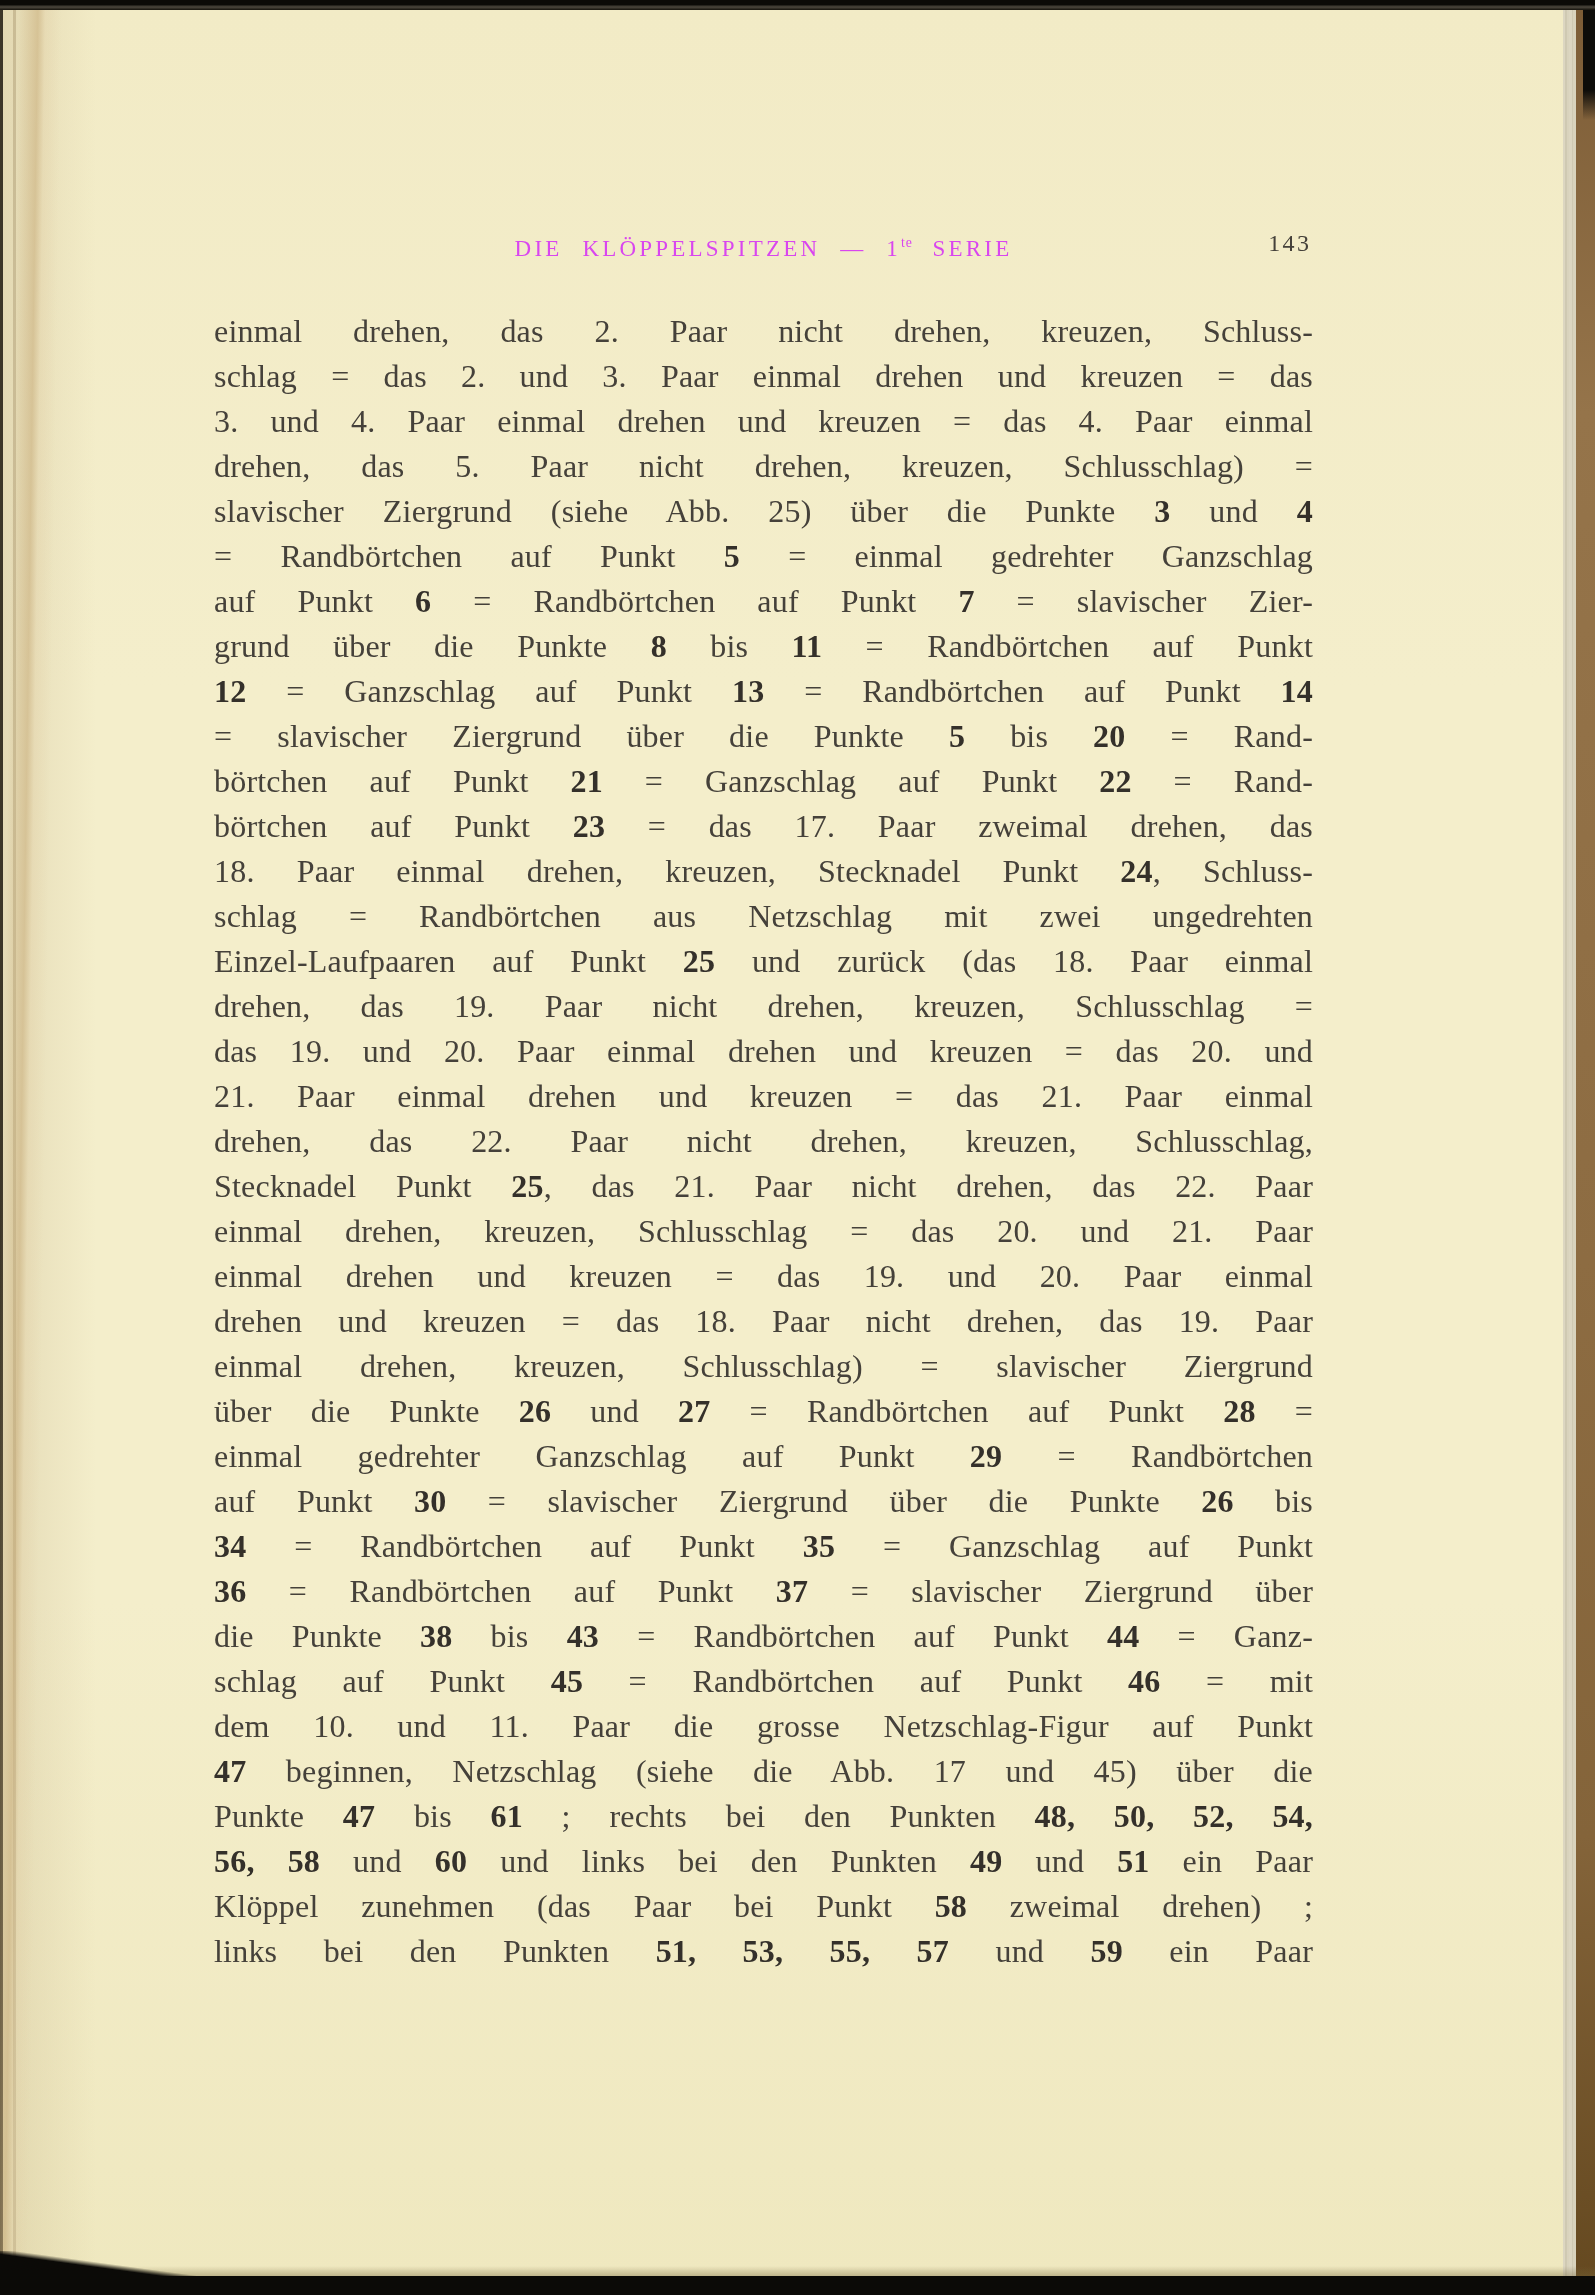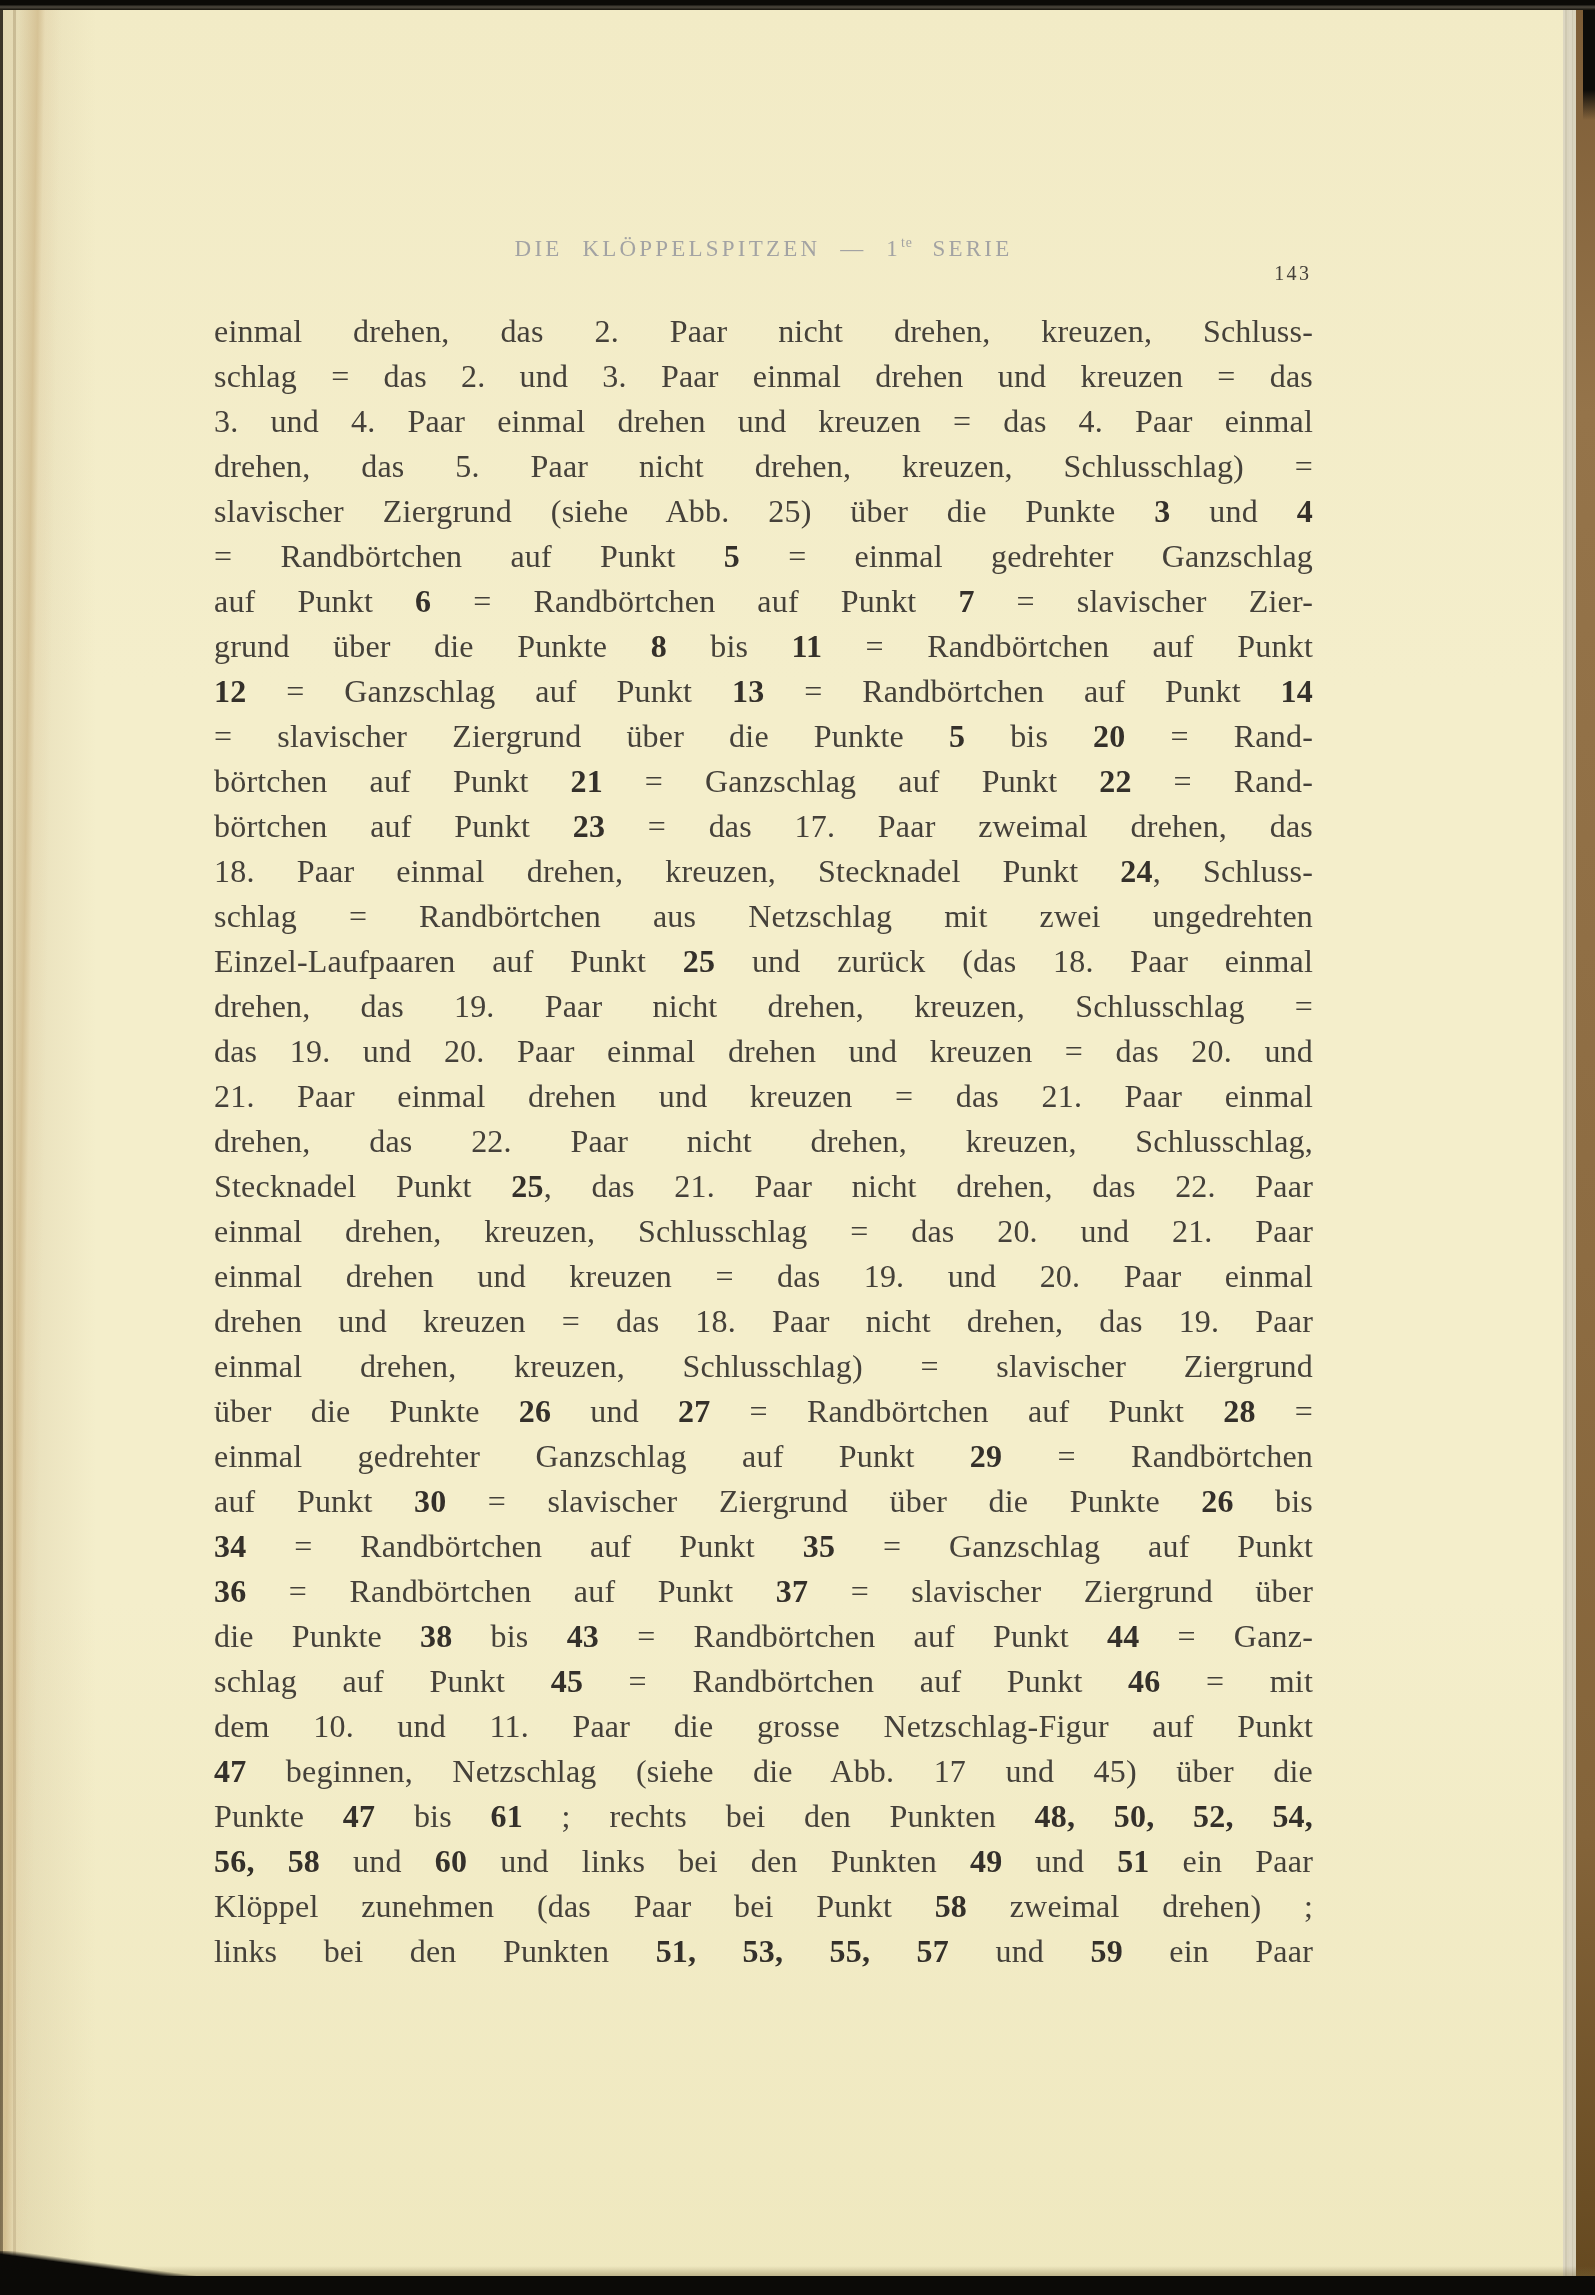--- a/index.html
+++ b/index.html
@@ -55,25 +55,25 @@
   }
   .corner-curl{
     position:absolute;bottom:17.5px;left:0;width:199px;height:27px;z-index:5;
     background:linear-gradient(to top right,#0b0a07 44%,rgba(11,10,7,0) 54%);
   }
   
   .content{position:absolute;top:0;left:214px;width:1099px;color:#46423a;}
   .running-header{position:absolute;top:235px;left:0;width:100%;height:35px;}
   .running-title{
     text-align:center;font-size:23px;letter-spacing:3.2px;word-spacing:11px;
-    color:#a3a3a3;white-space:nowrap;
+    color:#d946ef;white-space:nowrap;
   }
   .running-title sup{font-size:0.6em;letter-spacing:0.8px;}
   .page-number{
-    position:absolute;right:1.6px;top:-4.8px;font-size:20px;letter-spacing:2.4px;color:#45413a;margin-top:32px;
+    position:absolute;right:1.6px;top:-4.8px;font-size:24px;letter-spacing:2.4px;color:#45413a;
   }
   .body-text{
     position:absolute;top:309px;left:0;width:100%;
     font-size:32px;line-height:45px;letter-spacing:0.2px;color:#45413a;
   }
   .body-text .line{text-align:justify;text-align-last:justify;}
   .body-text .b{font-weight:700;color:#34302a;}
 </style>
 </head>
 <body>

